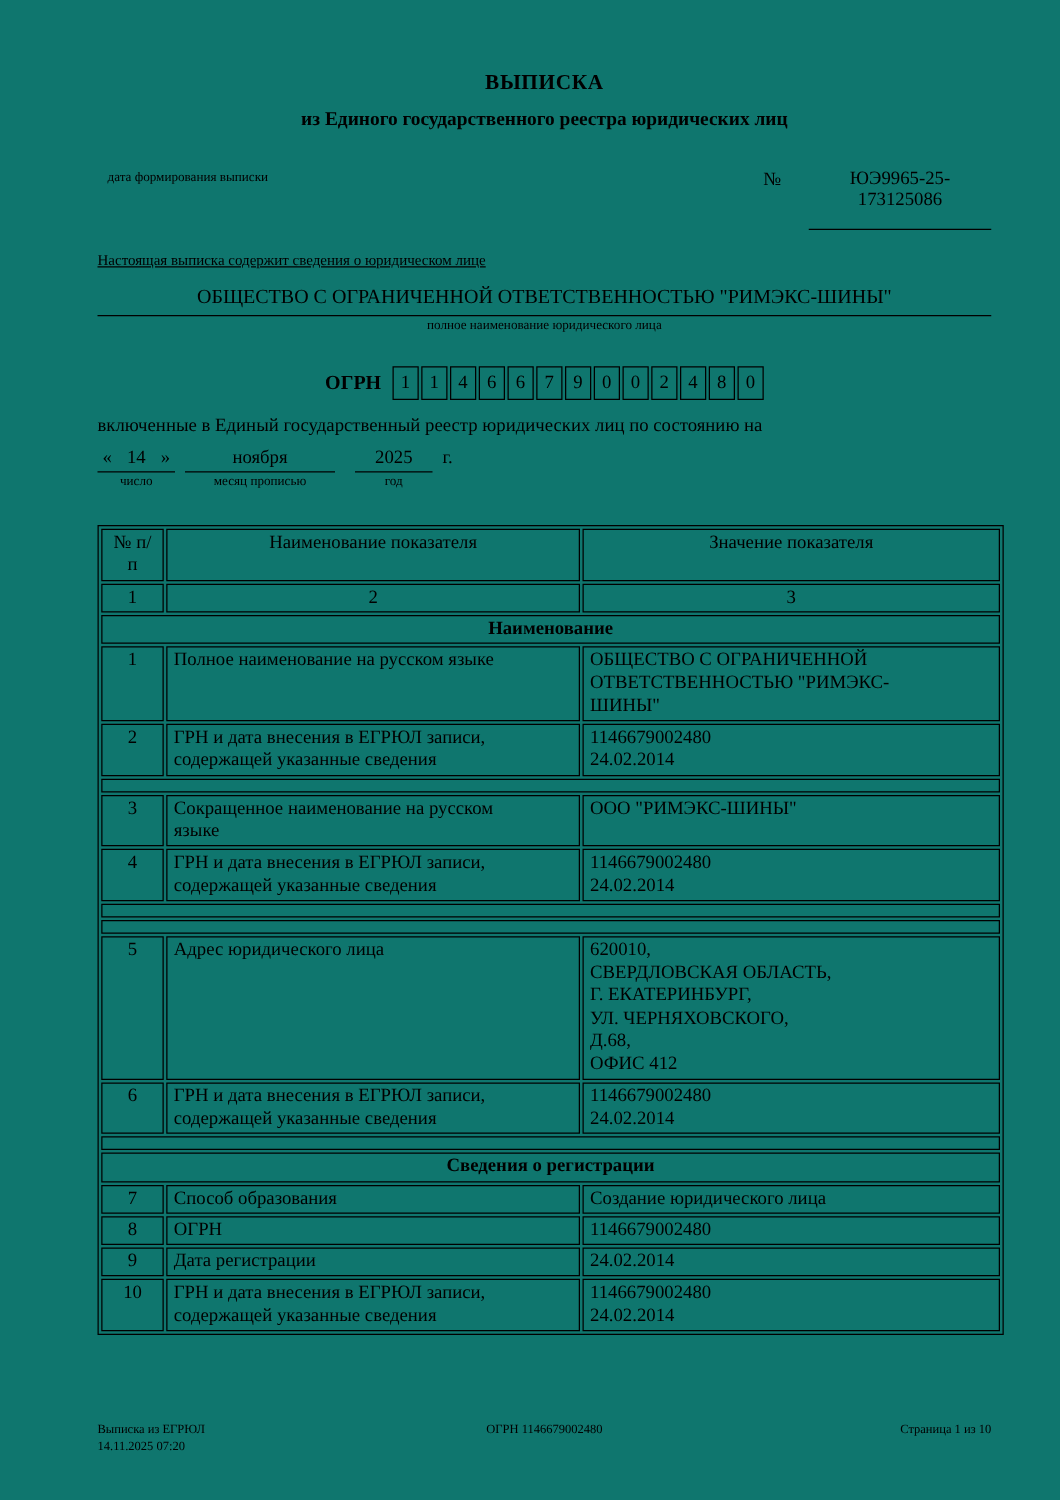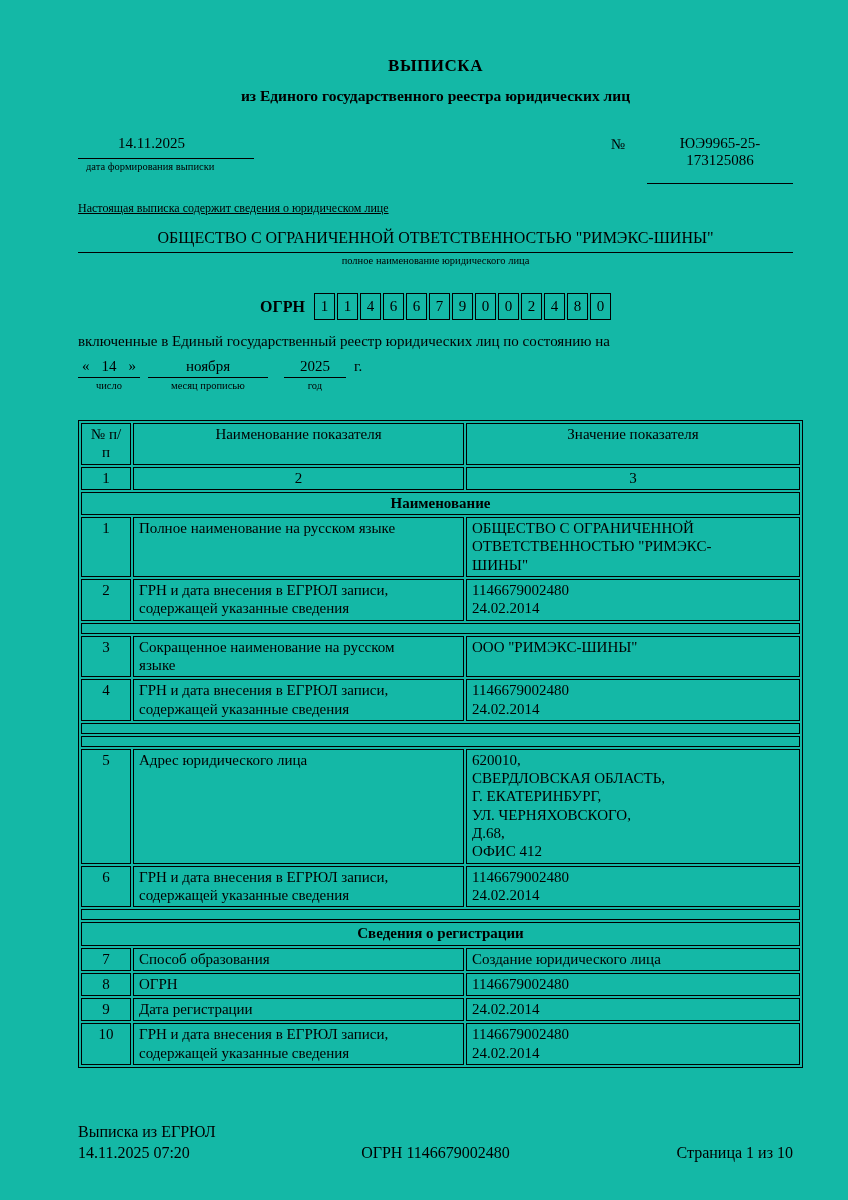--- a/index.html
+++ b/index.html
@@ -6,21 +6,21 @@
   html, body { background: #fff; }
   body {
     width: 848px; height: 1200px;
     font-family: "Liberation Serif", "DejaVu Serif", serif;
     color: #000;
   }
   .page {
     width: 848px; height: 1200px;
     padding: 56px 55px 36px 78px;
     display: flex; flex-direction: column;
-    background: #14b8a6;
+    background: #0f766e;
   }
   .doc-title {
     text-align: center; font-weight: bold; font-size: 17px; letter-spacing: 0.5px;
   }
   .doc-subtitle {
     text-align: center; font-weight: bold; font-size: 15.5px; margin-top: 11px;
   }
   .meta-row {
     display: flex; justify-content: space-between; margin-top: 30px;
   }
@@ -68,39 +68,38 @@
     vertical-align: top;
     overflow: hidden;
   }
   .hdr-row td, .colnum-row td { text-align: center; vertical-align: middle; padding: 2px 4px; }
   .section-row td { text-align: center; font-weight: bold; padding: 2px 4px; }
   .spacer-row td { height: 11px; padding: 0; }
   td.cell-num { text-align: center; }
   td.cell-name, td.cell-value { white-space: pre-line; }
   .footer {
     margin-top: auto;
-    display: flex; align-items: flex-end;
-    font-size: 16px; line-height: 1.35;
+    display: flex; align-items: flex-start;
+    font-size: 10px; line-height: 1.35;
     width: 715px;
   }
   .footer-left { width: 33%; }
   .footer-center { width: 34%; text-align: center; }
   .footer-right { width: 33%; text-align: right; }
 </style>
 </head>
 <body>
 
 <div class="page">
 
   <div class="doc-title">ВЫПИСКА</div>
   <div class="doc-subtitle">из Единого государственного реестра юридических лиц</div>
 
   <div class="meta-row">
     <div class="meta-left">
-      <div class="meta-date">14.11.2025</div>
       <div class="meta-label">дата формирования выписки</div>
     </div>
     <div class="meta-right">
       <span class="no-sign">№</span>
       <div class="no-value">ЮЭ9965-25-
 173125086</div>
     </div>
   </div>
 
   <div class="intro-line">Настоящая выписка содержит сведения о юридическом лице</div>

